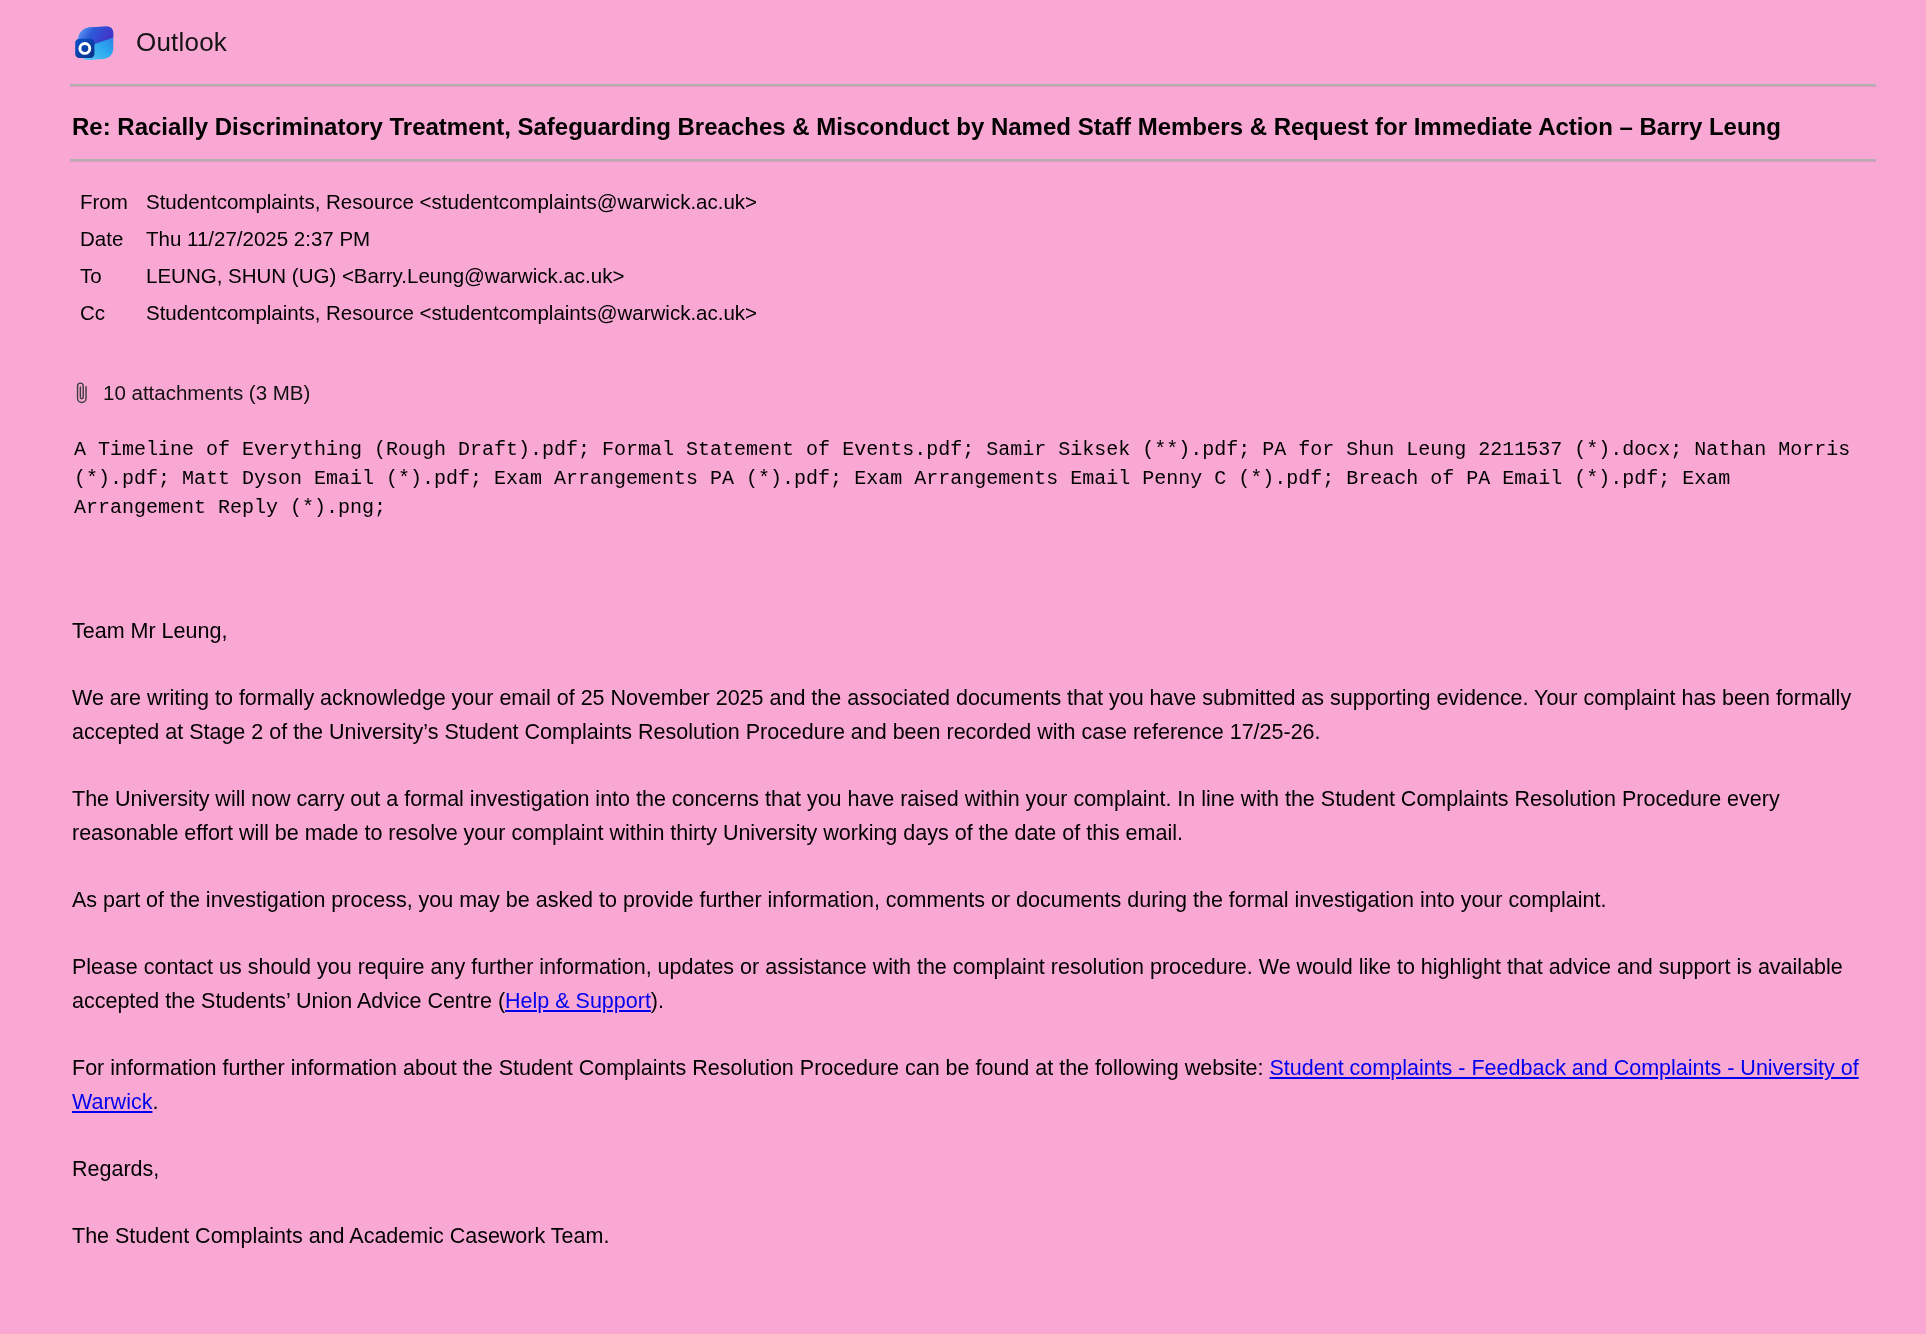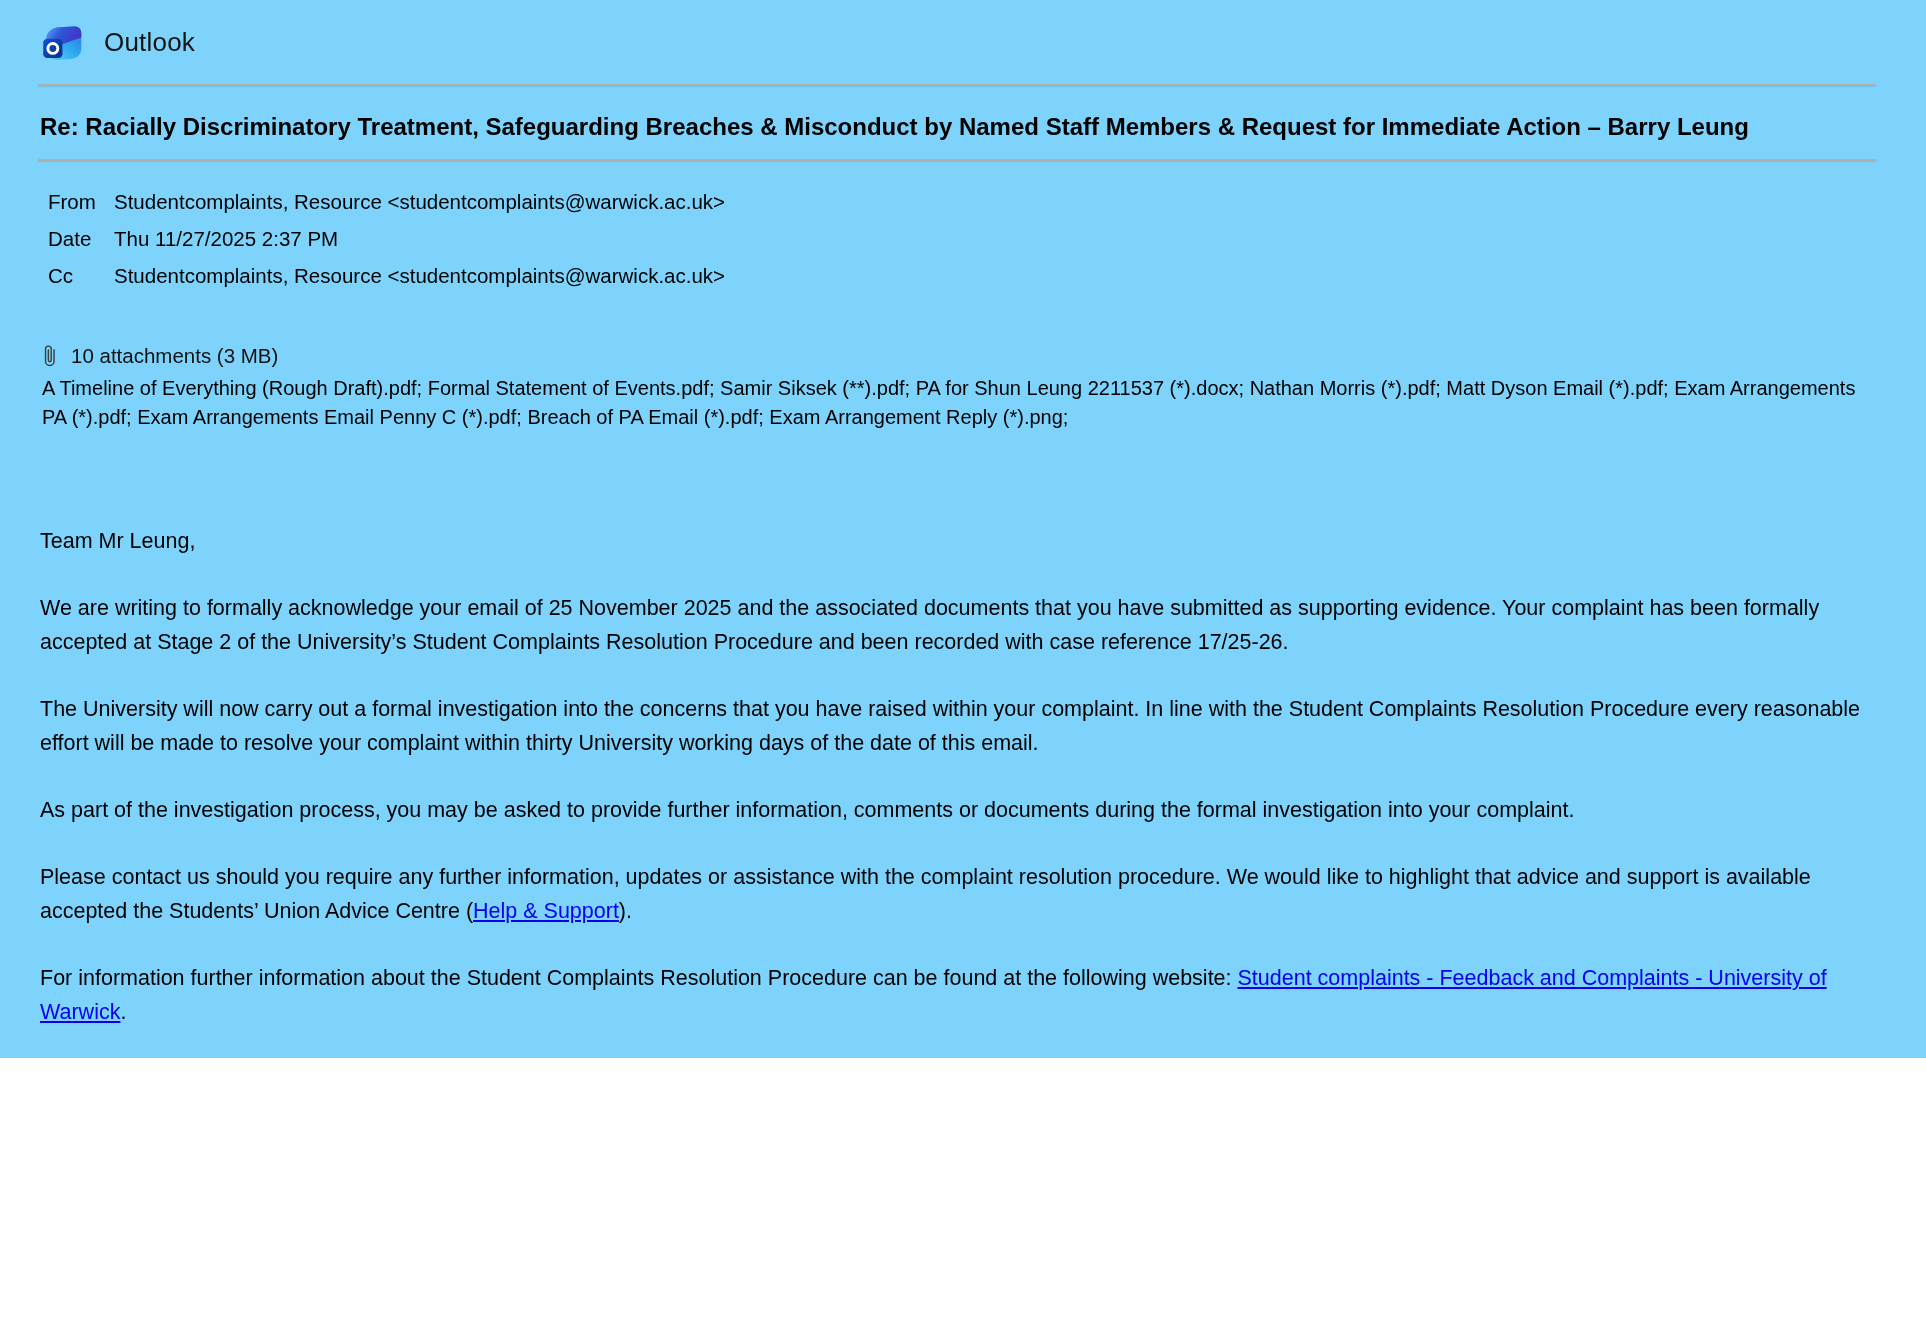--- a/index.html
+++ b/index.html
@@ -6,24 +6,25 @@
     margin: 0;
     padding: 0;
     background: #ffffff;
     color: #000000;
     font-family: "Liberation Sans", sans-serif;
     -webkit-font-smoothing: antialiased;
   }
   .page {
     position: relative;
     width: 1926px;
-    height: 1058px;
-    background: #7dd3fc;
+    height: 1334px;
+    background: #f9a8d4;
     overflow: hidden;
     box-sizing: border-box;
+    padding-left: 32px;
   }
 
   
   .app-header {
     display: flex;
     align-items: center;
     gap: 20px;
     padding: 20px 0 20px 40px;
     height: 44px;
   }
@@ -71,25 +72,26 @@
   .attachments { margin: 48px 56px 0 42px; }
   .attach-summary {
     display: flex;
     align-items: center;
     gap: 12px;
     font-size: 20.5px;
     color: #111111;
   }
   .clip-wrap { width: 17px; height: 28px; display: inline-flex; }
   .attach-list {
-    margin-top: 4px;
+    margin-top: 28px;
     font-size: 20px;
     line-height: 29px;
     color: #000000;
     max-width: 1832px;
+    font-family: Liberation Mono, monospace;
   }
 
   
   .email-body {
     margin: 92px 56px 0 40px;
     max-width: 1832px;
     font-size: 21.5px;
     line-height: 34px;
     color: #000000;
   }
@@ -143,20 +145,24 @@
   <div class="meta">
     <div class="meta-row">
       <span class="meta-label">From</span>
       <span class="meta-value">Studentcomplaints, Resource &lt;studentcomplaints@warwick.ac.uk&gt;</span>
     </div>
     <div class="meta-row">
       <span class="meta-label">Date</span>
       <span class="meta-value">Thu 11/27/2025 2:37 PM</span>
     </div>
     <div class="meta-row">
+      <span class="meta-label">To</span>
+      <span class="meta-value">LEUNG, SHUN (UG) &lt;Barry.Leung@warwick.ac.uk&gt;</span>
+    </div>
+    <div class="meta-row">
       <span class="meta-label">Cc</span>
       <span class="meta-value">Studentcomplaints, Resource &lt;studentcomplaints@warwick.ac.uk&gt;</span>
     </div>
   </div>
 
   <div class="attachments">
     <div class="attach-summary">
       <span class="clip-wrap">
         <svg viewBox="0 0 24 34" width="17" height="28" aria-hidden="true">
           <path d="M17 8 v16.5 a6 6 0 0 1 -12 0 V7 a4 4 0 0 1 8 0 v16 a2 2 0 0 1 -4 0 V8.5" fill="none" stroke="#3d3d3d" stroke-width="2" stroke-linecap="round"></path>

